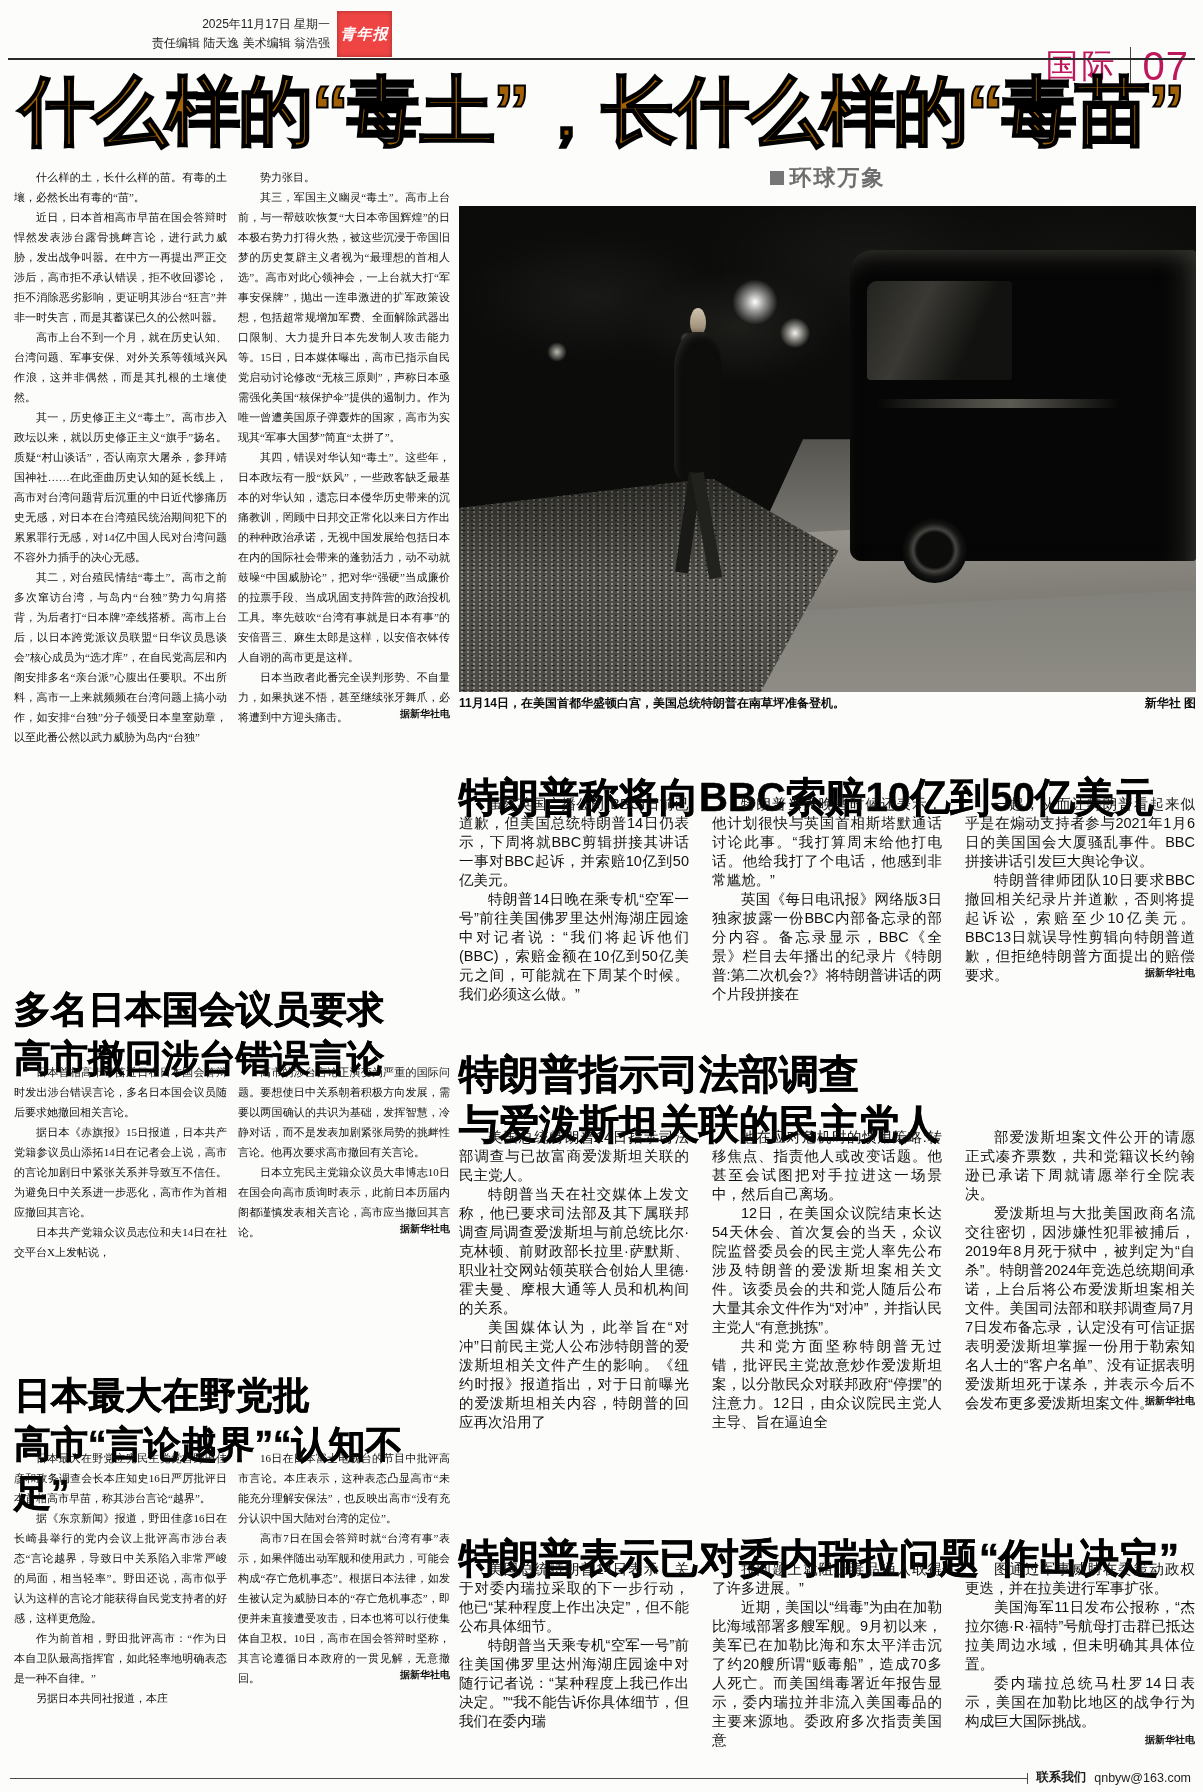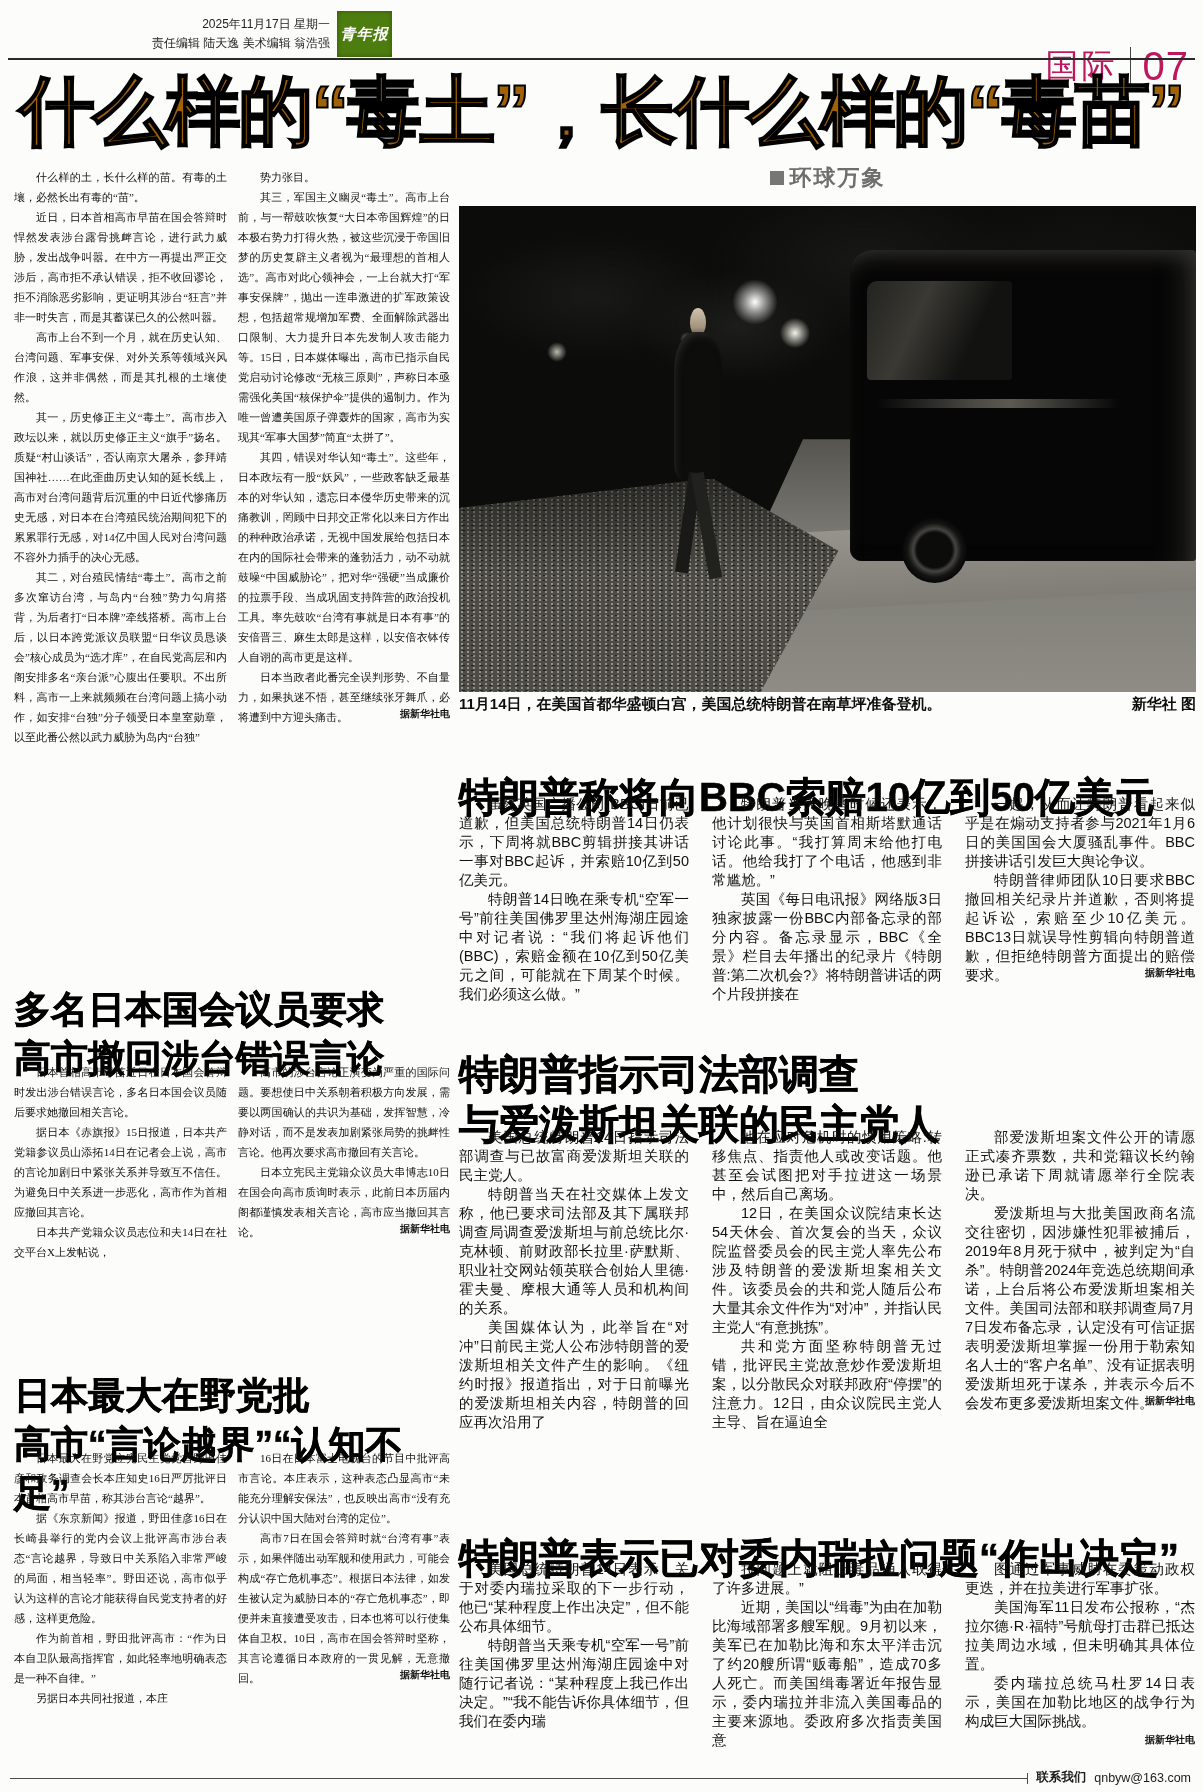--- a/index.html
+++ b/index.html
@@ -1,21 +1,21 @@
 <!DOCTYPE html>
 <html><head>
 <meta charset="utf-8">
 <style>
   html,body{margin:0;padding:0;background:#e8e8e6;}
   .page{position:relative;width:1203px;height:1792px;margin:0 auto;background:#fcfcfa;overflow:hidden;
         font-family:"Liberation Serif",serif;color:#111;}
   
   .date-block{position:absolute;left:60px;top:15px;width:270px;text-align:right;
       font-family:"Liberation Sans",sans-serif;font-size:12px;line-height:19px;color:#222;}
-  .masthead{position:absolute;left:337px;top:11px;width:55px;height:46px;background:#4d7c0f;
+  .masthead{position:absolute;left:337px;top:11px;width:55px;height:46px;background:#ef4444;
       color:#fff;display:flex;align-items:center;justify-content:center;
       font-family:"Liberation Serif",serif;font-style:italic;font-weight:bold;font-size:15px;
       letter-spacing:1px;transform:none;box-shadow:inset 0 0 4px rgba(0,0,0,.35);}
   .section-box{position:absolute;right:14px;top:8px;display:flex;align-items:center;gap:12px;
       font-family:"Liberation Sans",sans-serif;color:#be185d;margin-top:36px;}
   .section-name{font-size:33px;letter-spacing:3px;}
   .section-divider{width:1px;height:40px;background:#444;}
   .page-no{font-size:40px;font-weight:normal;letter-spacing:1px;text-align:center;}
   .top-rule{position:absolute;left:8px;right:8px;top:58px;height:2px;background:#2a2a2a;}
   
@@ -82,21 +82,21 @@
       box-shadow:inset 0 16px 22px -12px #35342f, inset -26px 0 34px -24px #403f39, inset 0 -10px 14px -10px #000;}
   .suv-window{position:absolute;left:5%;top:10%;width:42%;height:32%;
       background:linear-gradient(115deg,#23231f 0%,#3a3934 35%,#121210 70%);border-radius:10px 4px 4px 4px;}
   .suv-glint{position:absolute;left:8%;top:48%;width:70%;height:3%;
       background:linear-gradient(90deg,transparent,#4a4943 40%,#5b5a52 55%,transparent);}
   .suv-wheel{position:absolute;left:15%;bottom:-7%;width:19%;aspect-ratio:1/1;border-radius:50%;
       background:radial-gradient(circle,#0c0c0b 38%,#454440 46%,#141412 58%,#070707 70%);}
   
   .caption-row{position:absolute;left:459px;top:695px;width:737px;display:flex;
       justify-content:space-between;font-family:"Liberation Sans",sans-serif;font-weight:bold;
-      font-size:15px;color:#0d0d0d;}
+      font-size:12px;color:#0d0d0d;}
   
   .footer-line{position:absolute;left:10px;top:1778px;width:1018px;height:1px;background:#4a4a4a;}
   .footer-line::after{content:"";position:absolute;right:0;top:-5px;width:1px;height:11px;background:#4a4a4a;}
   .footer-contact{position:absolute;right:12px;top:1769px;font-family:"Liberation Sans",sans-serif;
       font-size:12.5px;color:#1c1c1c;display:flex;gap:8px;align-items:center;}
   .footer-contact .lbl{font-weight:bold;}
 </style>
 </head>
 <body>
 

